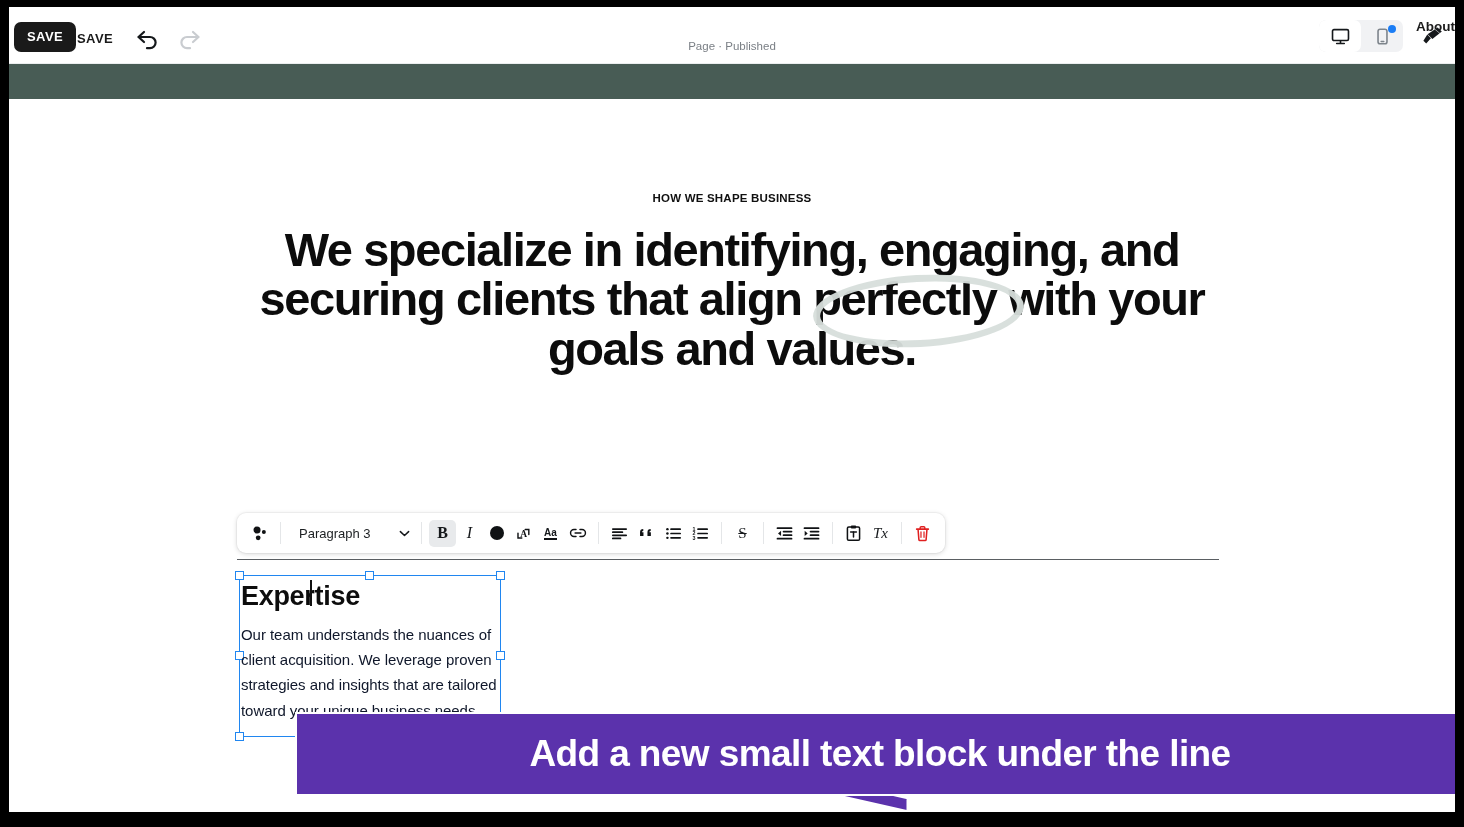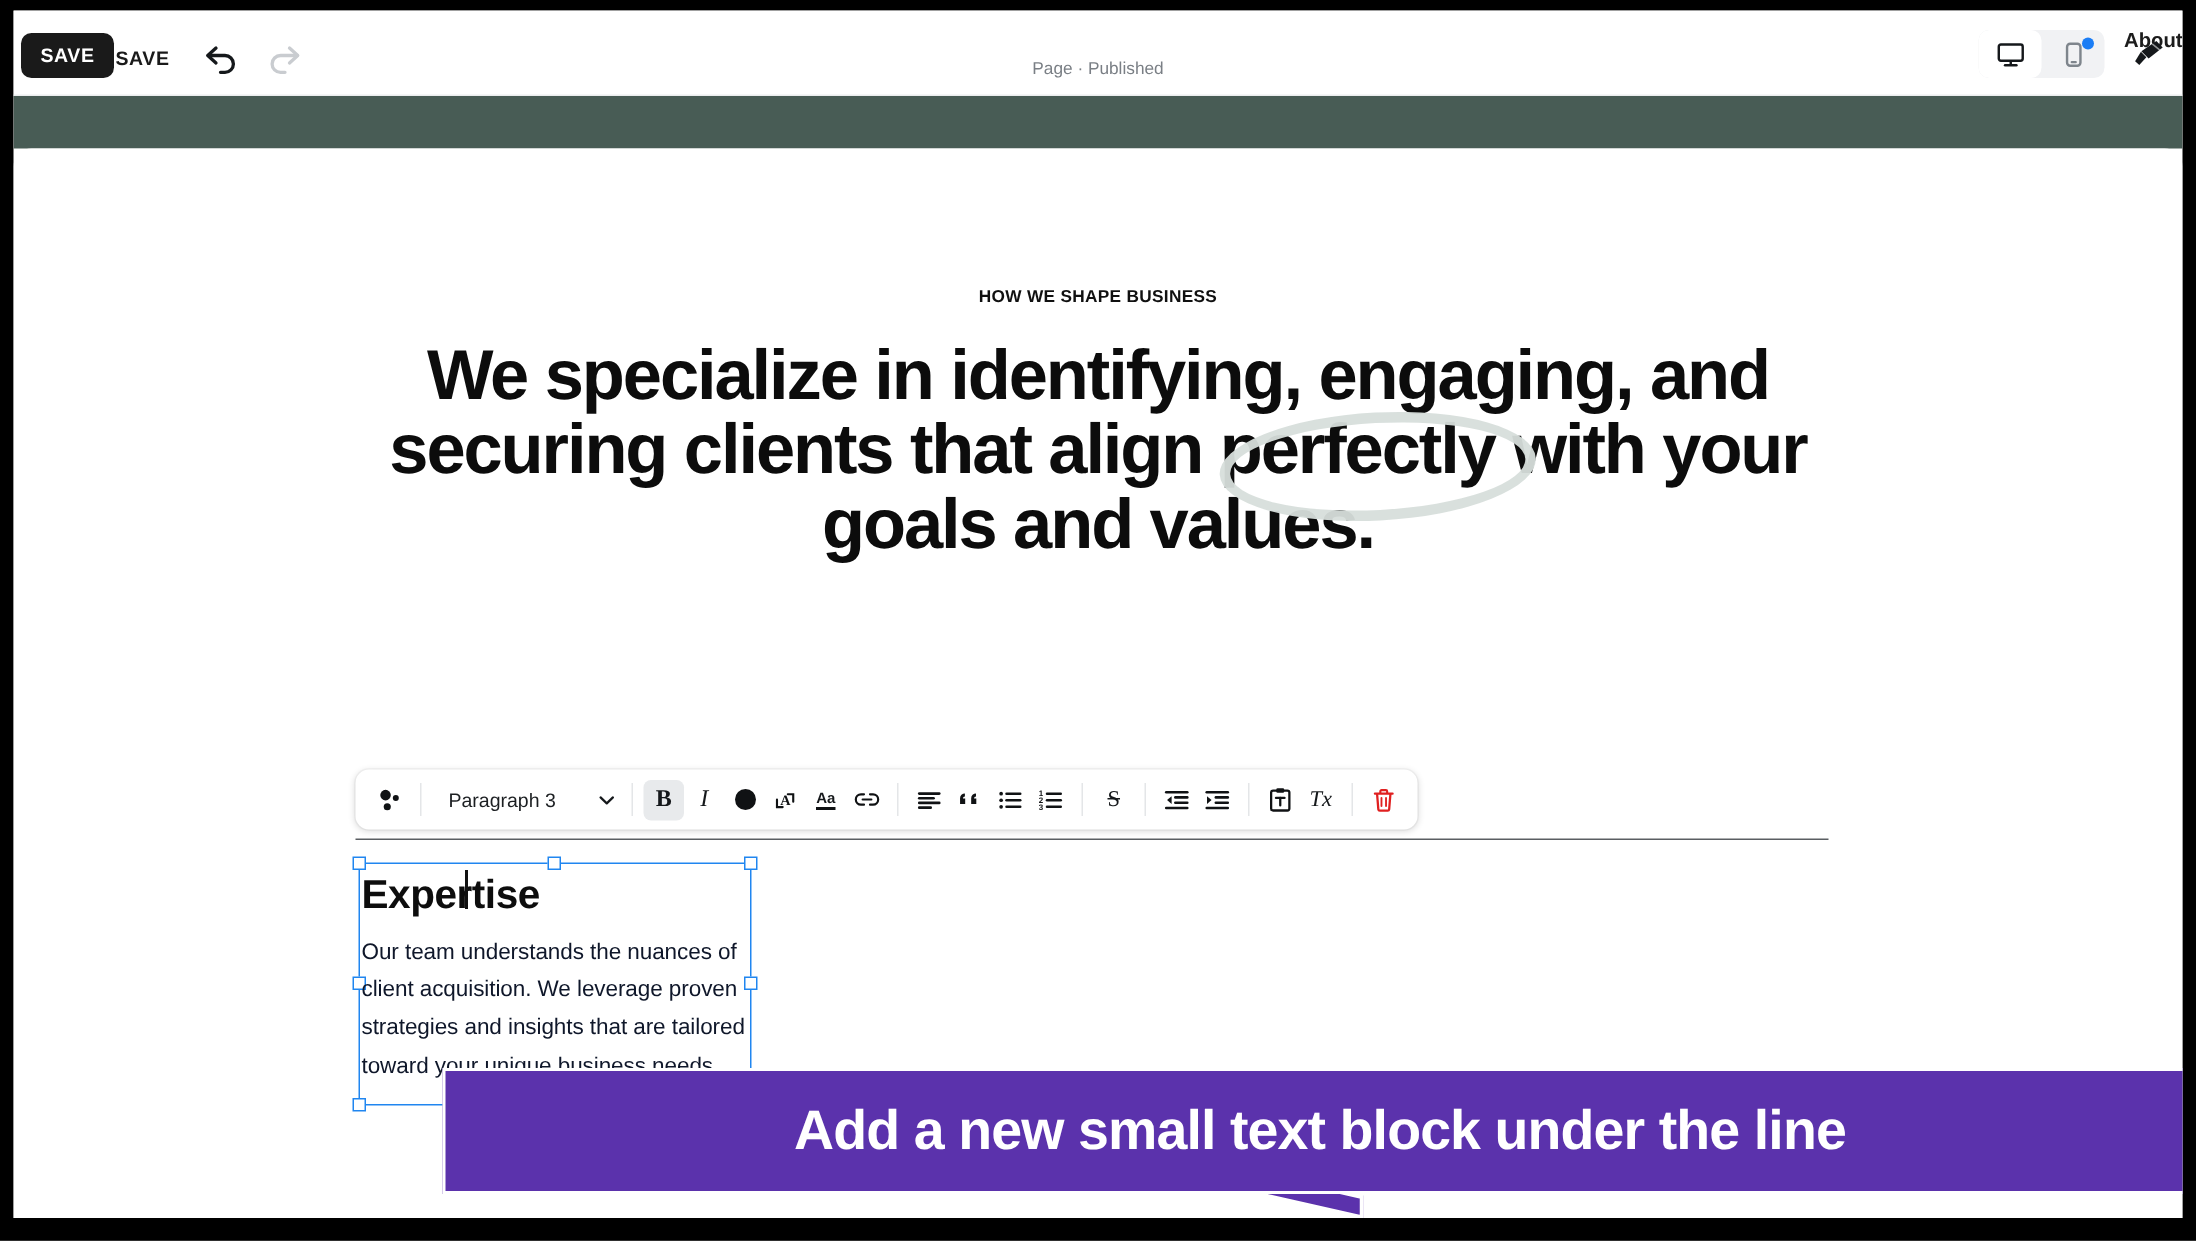--- a/index.html
+++ b/index.html
@@ -132,21 +132,20 @@
     background: #485c55;
   }
 
   
   #canvas {
     position: absolute;
     left: 0; top: 92px;
     width: 100%; height: 728px;
     background: #ffffff;
     overflow: hidden;
-    border-radius: 12px;
   }
 
   #eyebrow {
     position: absolute;
     left: 0; right: 0; top: 93px;
     text-align: center;
     font-size: 11.5px;
     font-weight: bold;
     letter-spacing: 0.2px;
     color: #101010;

